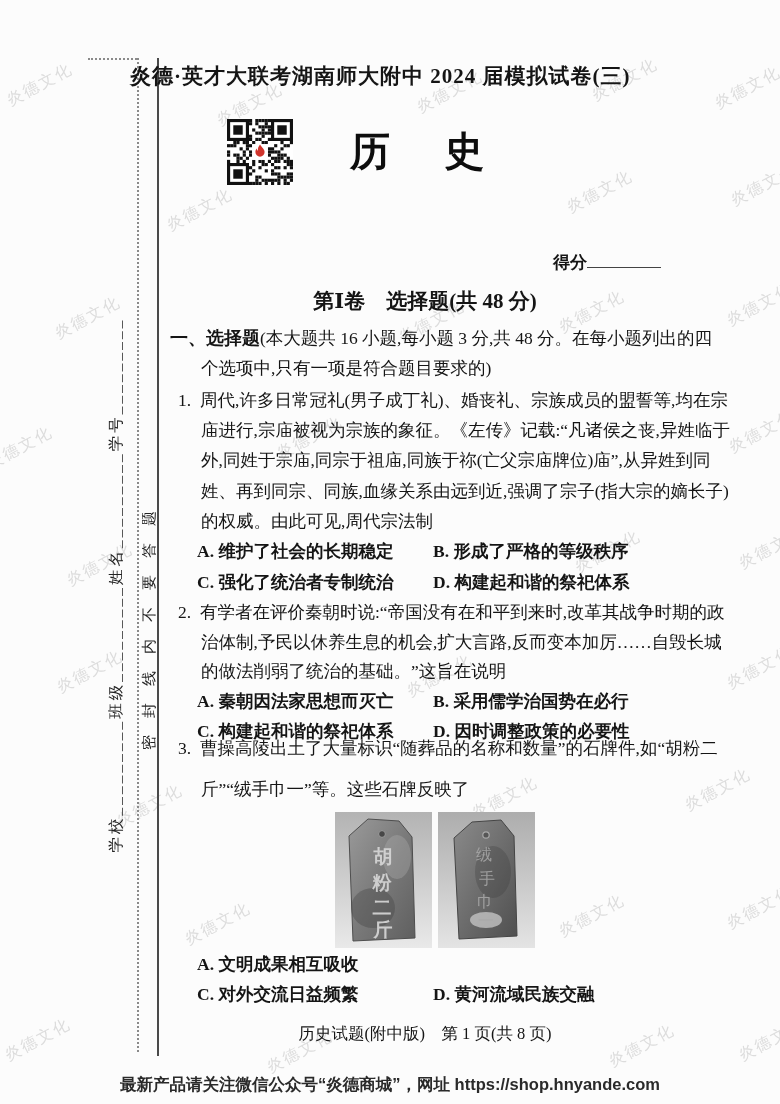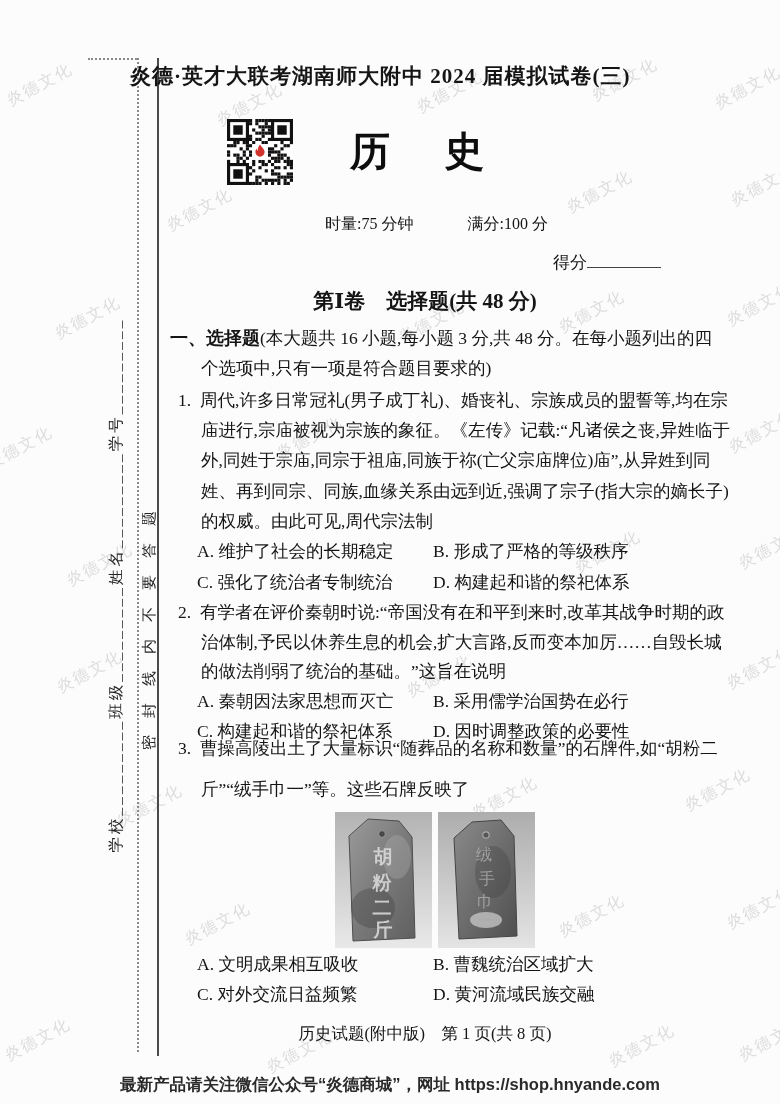--- a/index.html
+++ b/index.html
@@ -36,30 +36,30 @@
     font-size:21px;font-weight:bold;letter-spacing:1px;white-space:nowrap;
   }
   .qr{position:absolute;left:227px;top:119px;width:66px;height:66px;}
   .subject{
     position:absolute;left:350px;top:124px;width:200px;display:flex;gap:54px;
     font-size:40px;font-weight:bold;font-family:"Liberation Sans",sans-serif;
     color:#0d0d0d;
   }
   .meta-line{position:absolute;left:325px;top:214px;font-size:16px;white-space:nowrap;}
   .meta-line .gap{display:inline-block;width:54px;}
-  .score-line{position:absolute;left:553px;top:250px;font-size:17px;font-weight:normal;}
+  .score-line{position:absolute;left:553px;top:250px;font-size:17px;font-weight:bold;}
   .score-underline{display:inline-block;width:74px;border-bottom:1.5px solid #444;height:17px;}
   
   .ln{position:absolute;left:178px;width:600px;height:24px;line-height:24px;font-size:17.5px;white-space:nowrap;}
   .ln .qnum{display:inline-block;width:22px;}
   .cont{left:201px;}
   .part-title{left:160px;width:530px;text-align:center;font-weight:bold;font-size:21px;}
   .intro{left:170px;}
   .intro b{font-size:18px;}
-  .optrow{position:absolute;left:0;width:668px;height:24px;line-height:24px;font-size:17.5px;}
+  .optrow{position:absolute;left:0;width:668px;height:24px;line-height:24px;font-size:17.5px;font-weight:bold;}
   .optrow .opt-a{position:absolute;left:197px;white-space:nowrap;}
   .optrow .opt-b{position:absolute;left:433px;white-space:nowrap;}
   
   .figure{position:absolute;left:335px;top:812px;width:200px;height:136px;display:flex;gap:6px;}
   .figure svg{display:block;}
   
   .page-info{position:absolute;left:160px;top:1023px;width:530px;text-align:center;font-size:16.5px;white-space:nowrap;}
   .promo{
     position:absolute;left:0;top:1074px;width:780px;text-align:center;
     font-size:16.5px;font-weight:bold;color:#2a2a2a;
@@ -259,23 +259,20 @@
         <rect x="25.142857142857142" y="25.142857142857142" width="15.714285714285714" height="15.714285714285714" fill="#ffffff"></rect>
         <path d="M33 25.5c1.8 3 4.6 4.6 4.6 7.6a4.6 4.6 0 0 1-9.2 0c0-1.4.5-2.5 1.3-3.8-.1 1.2.4 2 1.2 2.4-.3-2.4.7-4.4 2.1-6.2z" fill="#d0342c"></path>
       </svg>
   </div>
 
   <div class="subject">
     <span>历</span>
     <span>史</span>
   </div>
 
-  <div class="meta-line">
-    <span>时量:75 分钟</span><span class="gap"></span><span>满分:100 分</span>
-  </div>
 
   <div class="score-line">
     <span>得分</span><span class="score-underline"></span>
   </div>
 
   <div class="ln part-title" style="top:289px">第Ⅰ卷　选择题(共 48 分)</div>
 
   <div class="ln intro" style="top:326px"><b>一、选择题</b><span>(本大题共 16 小题,每小题 3 分,共 48 分。在每小题列出的四</span></div>
   <div class="ln cont" style="top:356px">个选项中,只有一项是符合题目要求的)</div>
 
@@ -354,21 +351,20 @@
         <text x="46" y="48">绒</text>
         <text x="49" y="72">手</text>
         <text x="47" y="95">巾</text>
         <text x="48" y="114">一</text>
       </g>
     </svg>
   </div>
 
   <div class="optrow" style="top:952px">
     <span class="opt-a">A. 文明成果相互吸收</span>
-    <span class="opt-b">B. 曹魏统治区域扩大</span>
   </div>
   <div class="optrow" style="top:982px">
     <span class="opt-a">C. 对外交流日益频繁</span>
     <span class="opt-b">D. 黄河流域民族交融</span>
   </div>
 
   <div class="page-info">历史试题(附中版)　第 1 页(共 8 页)</div>
   <div class="promo">最新产品请关注微信公众号“炎德商城”，网址 https://shop.hnyande.com</div>
 
 </div>

